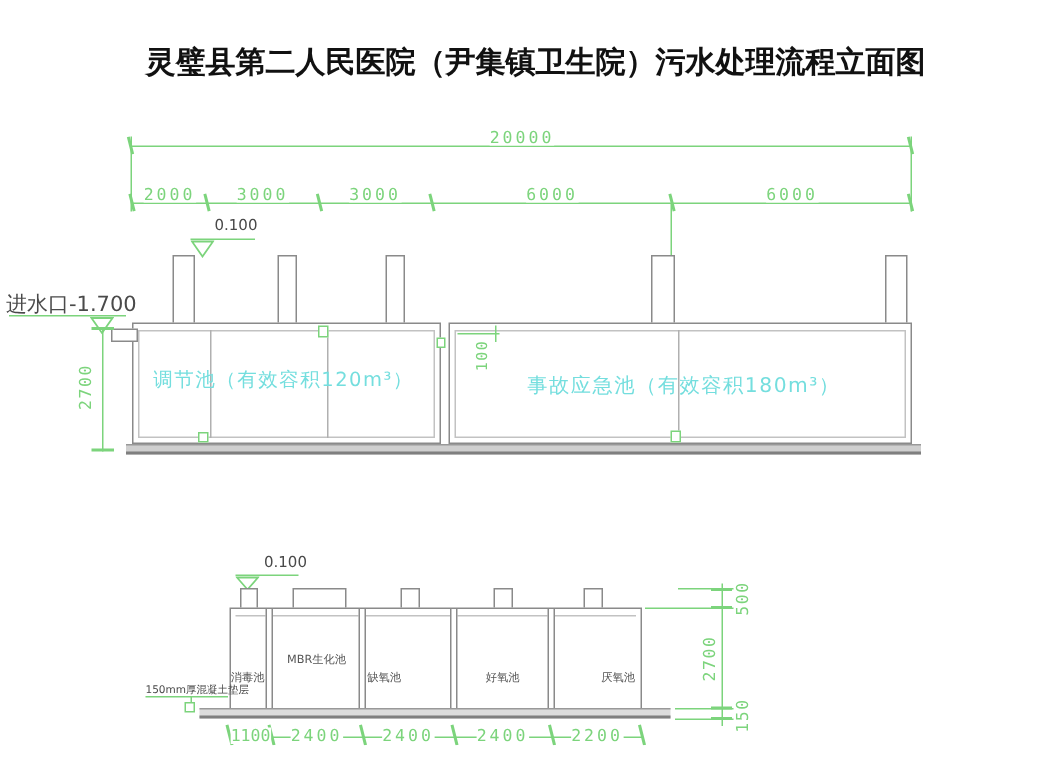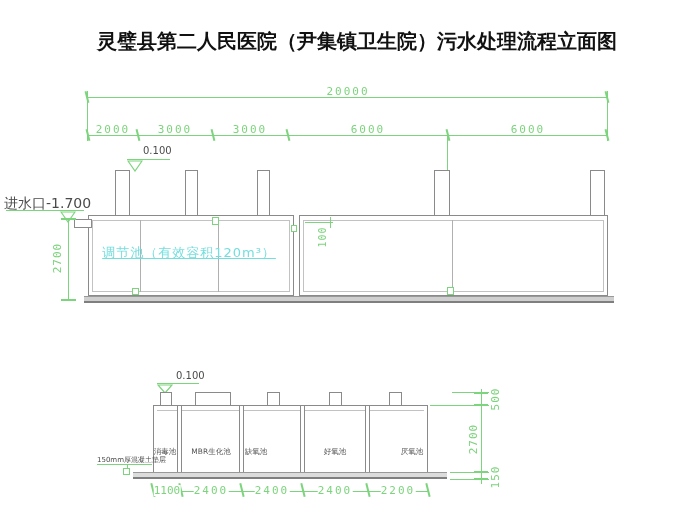--- a/index.html
+++ b/index.html
@@ -21,21 +21,21 @@
   .divline{position:absolute;background:#b0b0b0;}
   .dwall{position:absolute;background:#fff;border-left:1px solid #8a8a8a;border-right:1px solid #8a8a8a;box-sizing:border-box;}
   .slab{position:absolute;background:#cfcfcf;border-top:1px solid #999;border-bottom:2px solid #7f7f7f;box-sizing:border-box;}
   .gsq{position:absolute;border:1px solid #7cd47c;background:#fff;box-sizing:border-box;}
   
   .title{position:absolute;left:357px;top:28px;transform:translateX(-50%);white-space:nowrap;
          font-family:"DejaVu Serif","Liberation Serif",serif;font-weight:bold;font-size:20px;color:#111;}
   .lvltext{position:absolute;color:#4a4a4a;font-size:10px;font-family:"DejaVu Sans",sans-serif;
            white-space:nowrap;line-height:10px;}
   .cyan{position:absolute;color:#74dede;font-size:13px;letter-spacing:1px;white-space:nowrap;
-        transform:translate(-50%,-50%);font-family:"DejaVu Sans",sans-serif;text-decoration:underline;}
+        transform:translate(-50%,-50%);font-family:"DejaVu Sans",sans-serif;}
   .tiny{position:absolute;color:#555;font-size:7.5px;white-space:nowrap;transform:translate(-50%,-50%);
         font-family:"DejaVu Sans",sans-serif;line-height:8px;}
 </style>
 </head>
 <body>
 
 <div id="canvas">
 
   <div class="title">灵璧县第二人民医院（尹集镇卫生院）污水处理流程立面图</div>
 
@@ -80,20 +80,21 @@
 
   <div class="wall" style="left:88px;top:215px;width:206px;height:81px;"></div>
   <div class="innerline" style="left:92px;top:220px;width:198px;height:72px;"></div>
   <div class="divline" style="left:140px;top:220px;width:1px;height:72px;"></div>
   <div class="divline" style="left:218px;top:220px;width:1px;height:72px;"></div>
   <div class="cyan" style="left:189px;top:253px;">调节池（有效容积120m³）</div>
 
   <div class="wall" style="left:299px;top:215px;width:309px;height:81px;"></div>
   <div class="innerline" style="left:303px;top:220px;width:301px;height:72px;"></div>
   <div class="divline" style="left:452px;top:220px;width:1px;height:72px;"></div>
+  <div class="cyan" style="left:456px;top:257px;font-size:13.5px;">事故应急池（有效容积180m³）</div>
 
   <div class="wall" style="left:74px;top:219px;width:18px;height:9px;border-width:1px;"></div>
 
   <div class="gline" style="left:305px;top:222px;width:28px;height:1px;"></div>
   <div class="gline" style="left:330px;top:217px;width:1px;height:11px;"></div>
   <div class="vdimtext" style="left:322px;top:237px;font-size:10px;">100</div>
 
   <div class="gline" style="left:68px;top:219px;width:1px;height:82px;"></div>
   <div class="gline" style="left:61px;top:218px;width:15px;height:1.5px;"></div>
   <div class="gline" style="left:61px;top:299px;width:15px;height:1.5px;"></div>
@@ -119,21 +120,21 @@
   <div class="wall" style="left:389px;top:392px;width:13px;height:15px;"></div>
 
   <div class="wall" style="left:153px;top:405px;width:275px;height:68px;"></div>
   <div class="divline" style="left:157px;top:410px;width:267px;height:1px;background:#c2c2c2;"></div>
   <div class="dwall" style="left:177px;top:406px;width:5px;height:66px;"></div>
   <div class="dwall" style="left:239px;top:406px;width:5px;height:66px;"></div>
   <div class="dwall" style="left:300px;top:406px;width:5px;height:66px;"></div>
   <div class="dwall" style="left:365px;top:406px;width:5px;height:66px;"></div>
 
   <div class="tiny" style="left:165px;top:452px;">消毒池</div>
-  <div class="tiny" style="left:211px;top:452px;">MBR生化池</div>
+  <div class="tiny" style="left:211px;top:440px;">MBR生化池</div>
   <div class="tiny" style="left:256px;top:452px;">缺氧池</div>
   <div class="tiny" style="left:335px;top:452px;">好氧池</div>
   <div class="tiny" style="left:412px;top:452px;">厌氧池</div>
 
   <div class="slab" style="left:133px;top:472px;width:314px;height:7px;background:#dcdcdc;"></div>
   <div class="lvltext" style="left:97px;top:455px;font-size:7px;">150mm厚混凝土垫层</div>
   <div class="gline" style="left:97px;top:464px;width:55px;height:1px;"></div>
   <div class="gline" style="left:127px;top:464px;width:1px;height:9px;"></div>
   <div class="gsq" style="left:123px;top:468px;width:7px;height:7px;"></div>
 

